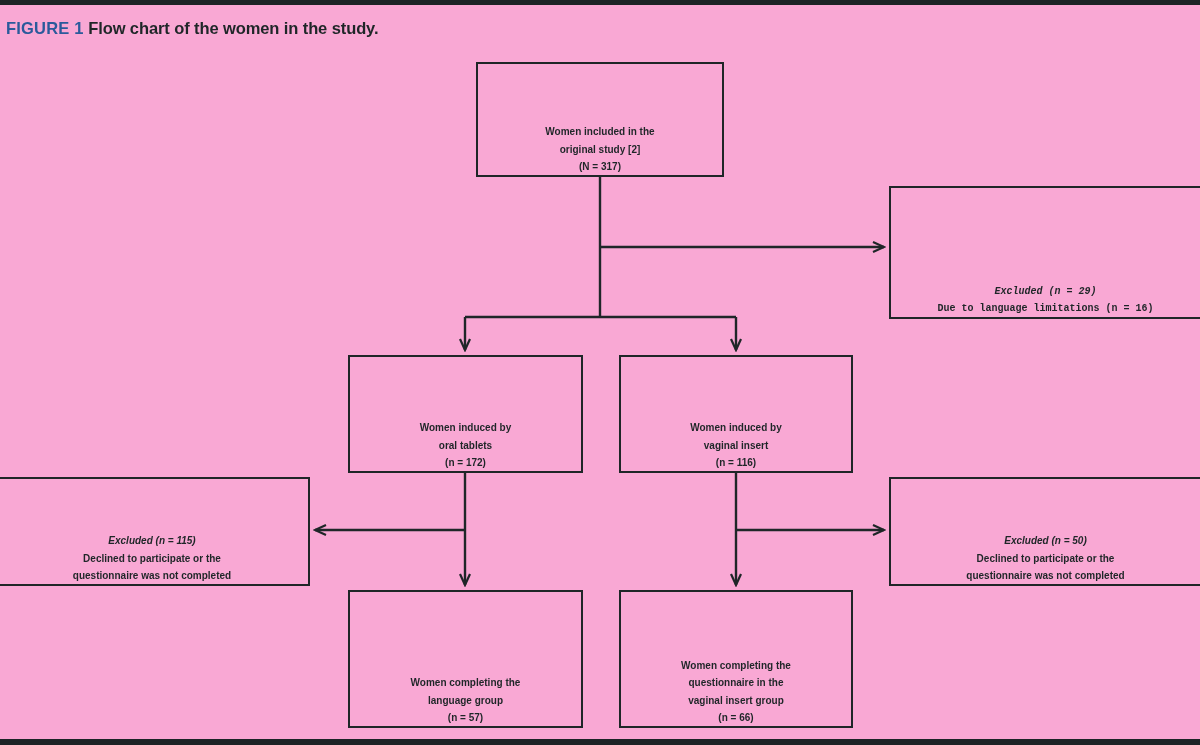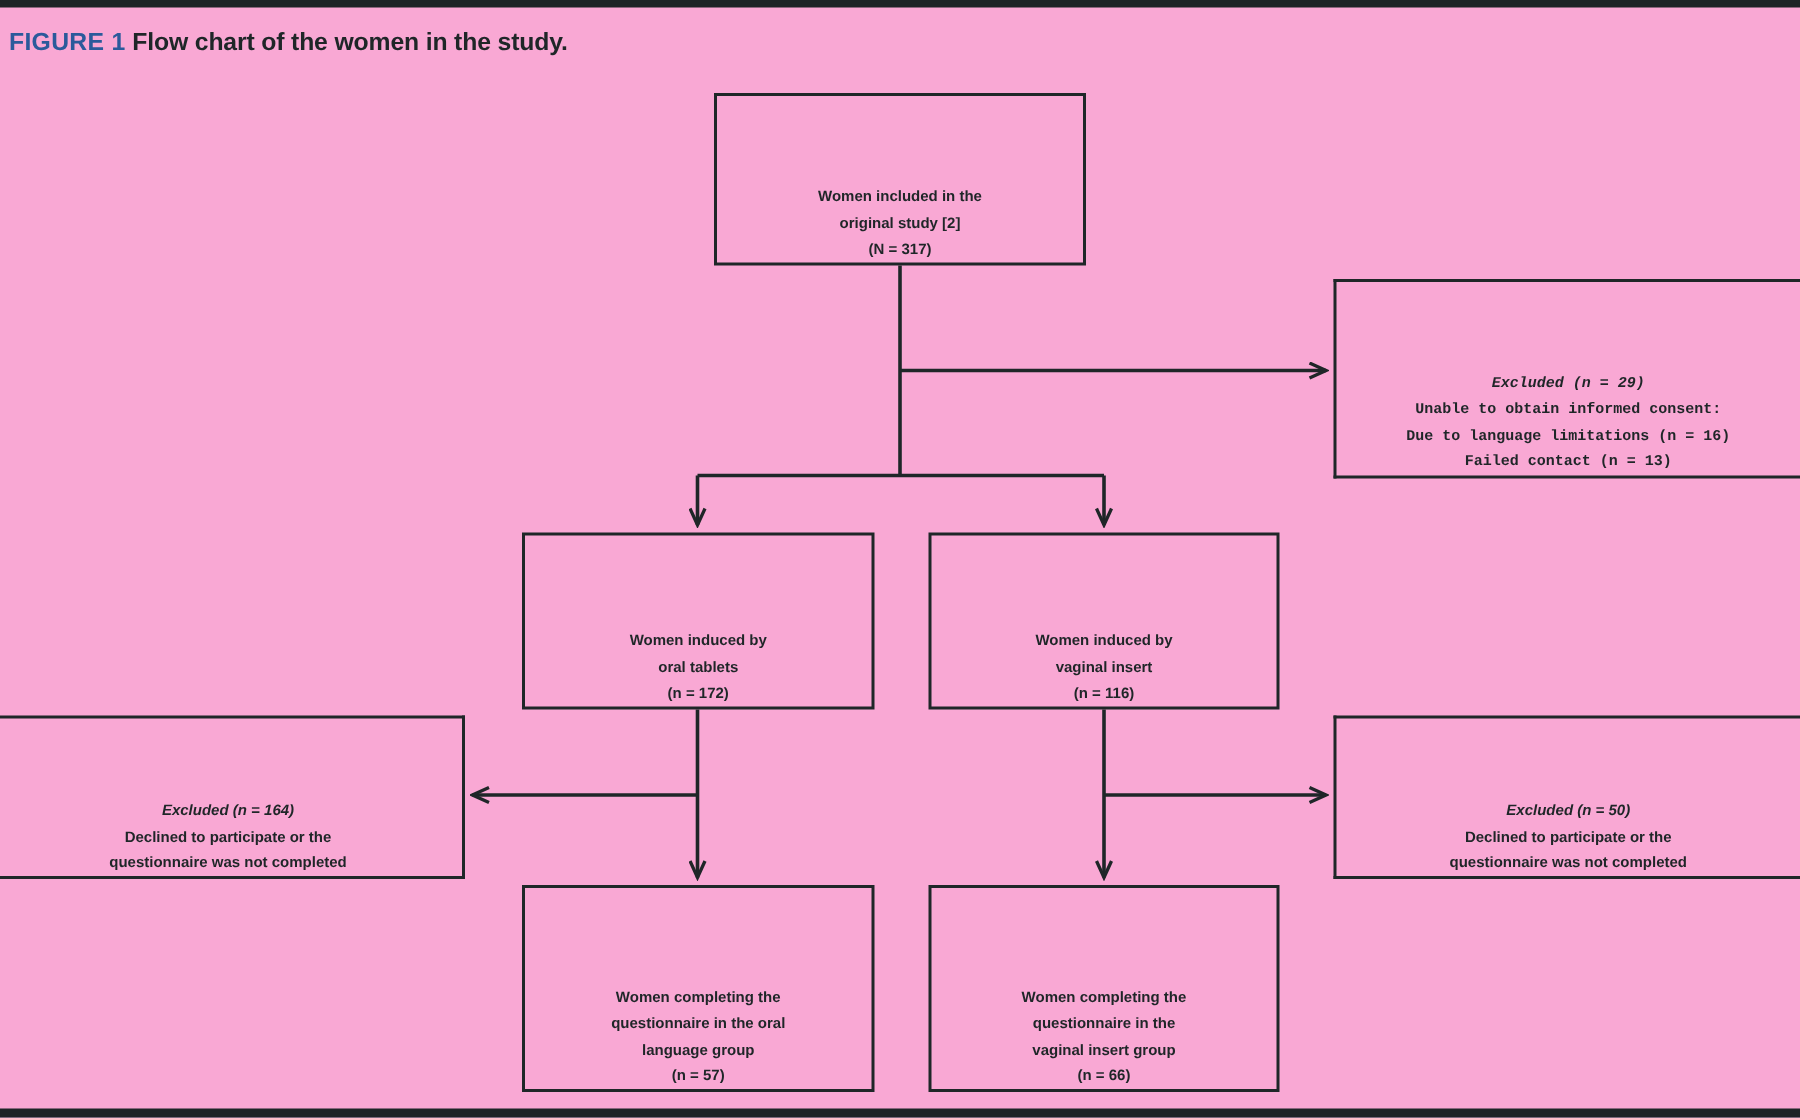--- a/index.html
+++ b/index.html
@@ -114,52 +114,49 @@
   </svg>
 
   <div class="node-box" id="node-original">
     <span class="line">Women included in the</span>
     <span class="line">original study [2]</span>
     <span class="line">(N = 317)</span>
   </div>
 
   <div class="node-box" id="node-excluded-1">
     <span class="line italic">Excluded (n = 29)</span>
-    <span class="line">Unable to obtain informed consent:</span>
     <span class="line">Due to language limitations (n = 16)</span>
-    <span class="line">Failed contact (n = 13)</span>
   </div>
 
   <div class="node-box" id="node-oral">
     <span class="line">Women induced by</span>
     <span class="line">oral tablets</span>
     <span class="line">(n = 172)</span>
   </div>
 
   <div class="node-box" id="node-vaginal">
     <span class="line">Women induced by</span>
     <span class="line">vaginal insert</span>
     <span class="line">(n = 116)</span>
   </div>
 
   <div class="node-box" id="node-excluded-oral">
-    <span class="line italic">Excluded (n = 164)</span>
+    <span class="line italic">Excluded (n = 115)</span>
     <span class="line">Declined to participate or the</span>
     <span class="line">questionnaire was not completed</span>
   </div>
 
   <div class="node-box" id="node-excluded-vag">
     <span class="line italic">Excluded (n = 50)</span>
     <span class="line">Declined to participate or the</span>
     <span class="line">questionnaire was not completed</span>
   </div>
 
   <div class="node-box" id="node-complete-oral">
     <span class="line">Women completing the</span>
-    <span class="line">questionnaire in the oral</span>
     <span class="line">language group</span>
     <span class="line">(n = 57)</span>
   </div>
 
   <div class="node-box" id="node-complete-vag">
     <span class="line">Women completing the</span>
     <span class="line">questionnaire in the</span>
     <span class="line">vaginal insert group</span>
     <span class="line">(n = 66)</span>
   </div>

